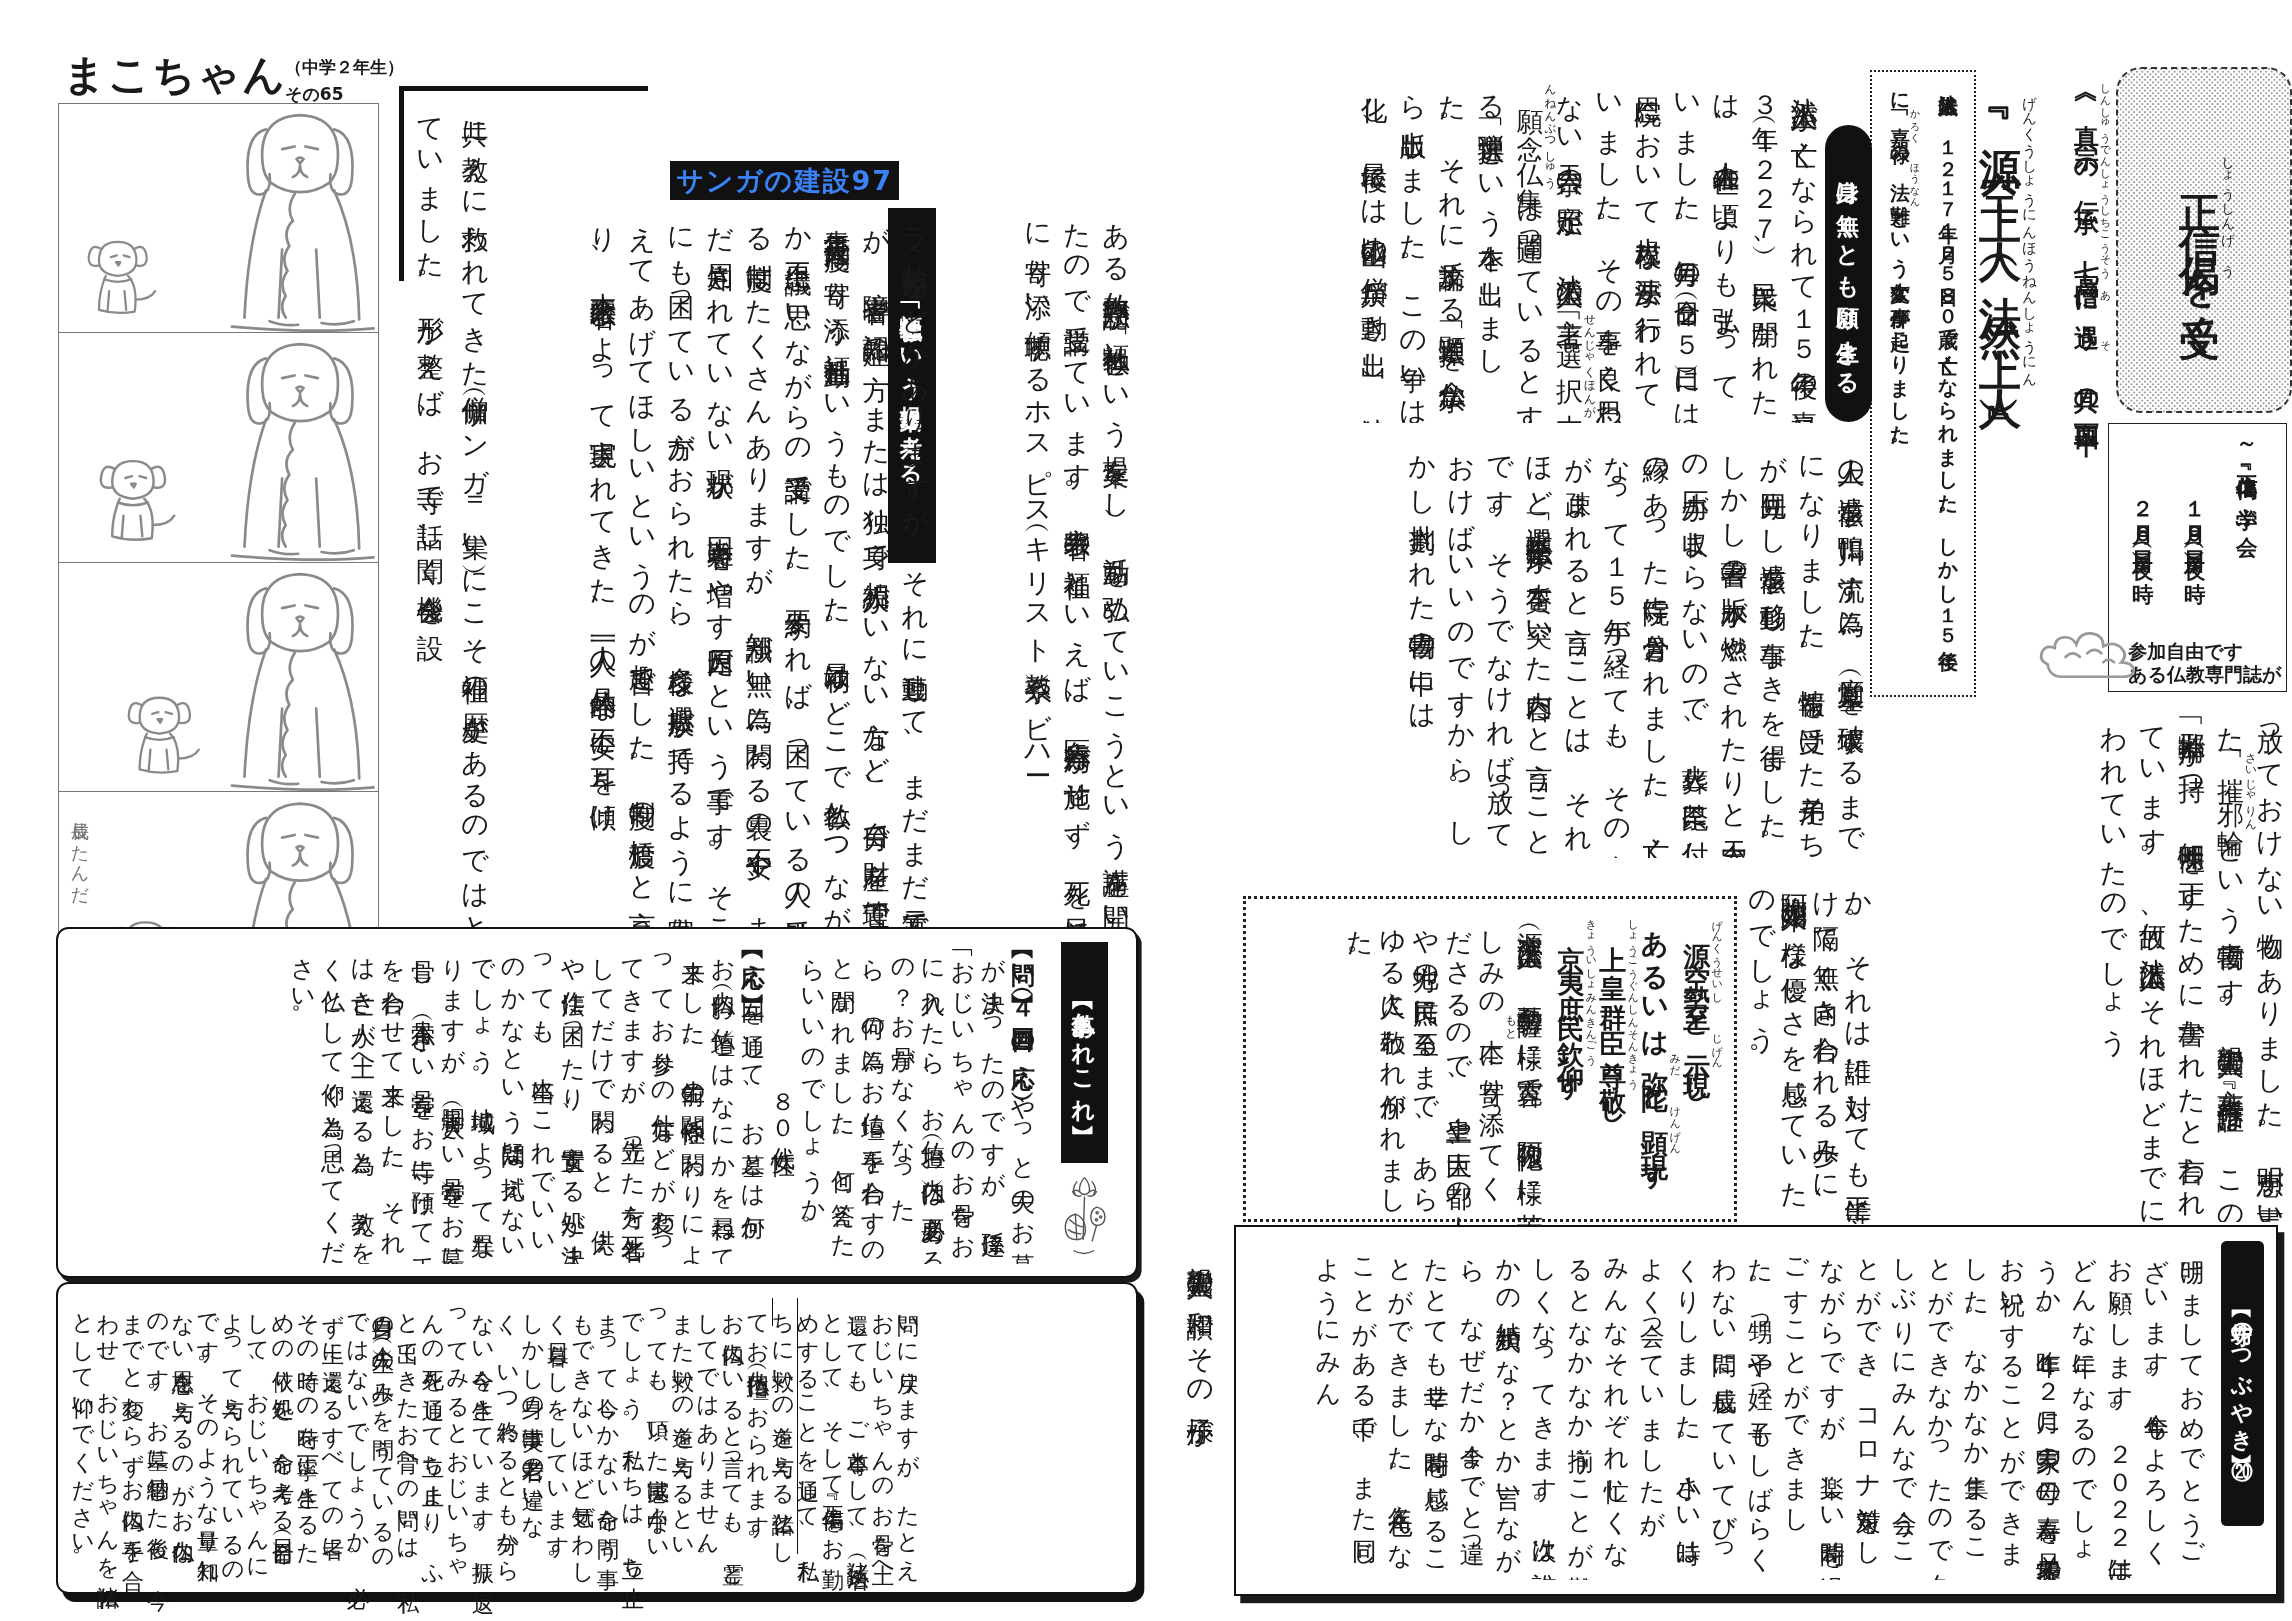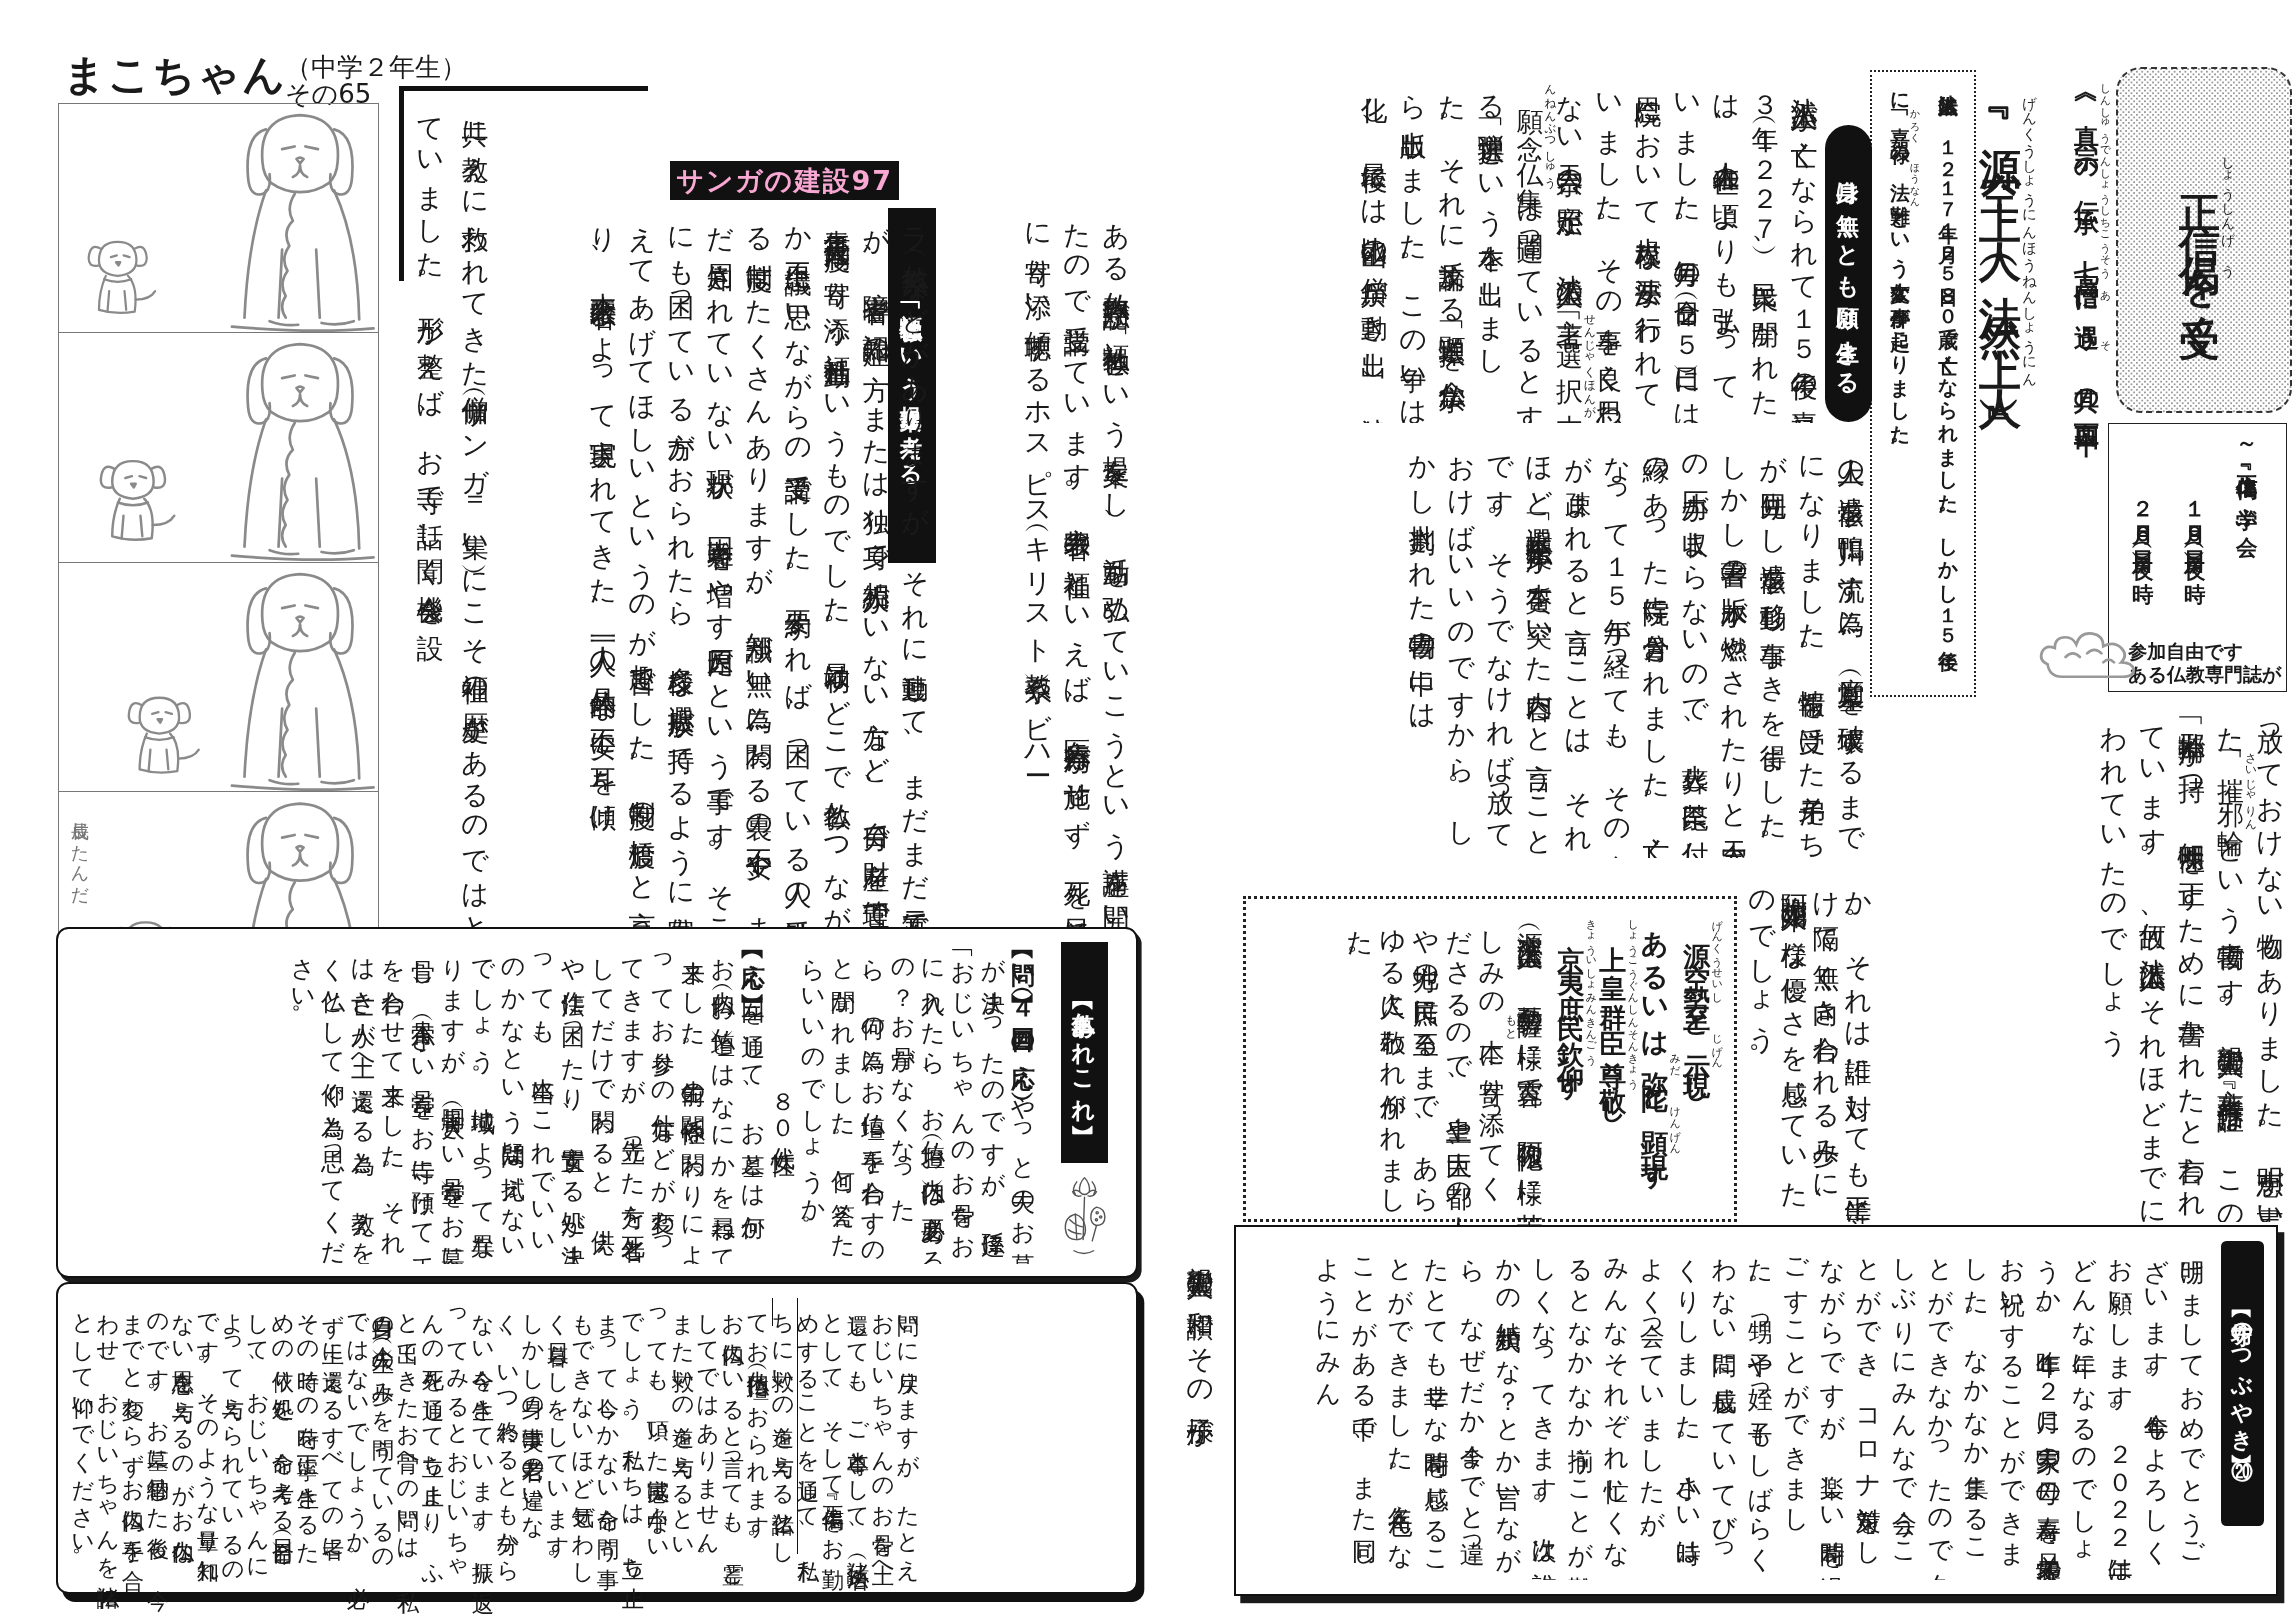--- a/index.html
+++ b/index.html
@@ -44,31 +44,31 @@
   .wasan-note{left:1170px;top:1245px;width:48px;height:369px;font-size:27px;letter-spacing:2.7px;}
   .bozumori{left:1234px;top:1225px;width:1044px;height:371px;border:2.7px solid #111;box-sizing:border-box;
     box-shadow:6.3px 7.2px 0 #1a1a1a;display:flex;flex-direction:row-reverse;padding:14.3px 12.5px;gap:10.7px;background:#fff;}
   .bozu-bar{width:43px;height:285px;background:#111;color:#fff;border-radius:5.4px;flex:0 0 auto;
     display:flex;align-items:center;justify-content:center;}
   .bozu-bar .v{font-size:21.5px;font-weight:bold;letter-spacing:1.8px;}
   .bozu-body{flex:1 1 auto;font-size:25px;letter-spacing:2.7px;line-height:36px;height:100%;overflow:hidden;}
 
   
   .comic-title{left:63px;top:47px;font-size:42px;font-weight:bold;letter-spacing:1.8px;}
-  .comic-sub{left:285px;top:54px;font-size:26px;font-weight:normal;line-height:27px;}
+  .comic-sub{left:285px;top:54px;font-size:17px;font-weight:bold;line-height:27px;}
   .panels{left:58px;top:103px;width:321px;height:919px;border:1.8px solid #777;box-sizing:border-box;}
   .panel{position:relative;width:100%;height:25%;border-bottom:1.8px solid #777;box-sizing:border-box;}
   .panel:last-child{border-bottom:none;}
   .caption{position:absolute;left:9px;top:16px;writing-mode:vertical-rl;text-orientation:upright;
     font-size:18px;color:#777;letter-spacing:0.9px;}
   .rule-h{left:399px;top:86px;width:249px;height:5.4px;background:#111;}
   .rule-v{left:399px;top:86px;width:5.4px;height:195px;background:#111;}
   .mido-title{left:667px;top:77px;width:235px;height:84px;font-size:39px;font-weight:bold;text-align:center;}
   .mido-title ruby>rt{font-size:13.4px;}
-  .mido-sub{left:670px;top:161px;width:229px;height:39px;background:#111;color:#f9a8d4;font-size:27px;font-weight:bold;
+  .mido-sub{left:670px;top:161px;width:229px;height:39px;background:#111;color:#3b82f6;font-size:27px;font-weight:bold;
     display:flex;align-items:center;justify-content:center;letter-spacing:1.8px;}
   .fukushi-bar{left:888px;top:208px;width:48px;height:355px;background:#111;color:#fff;
     display:flex;align-items:center;justify-content:center;}
   .fukushi-bar .v{font-size:22.4px;font-weight:bold;letter-spacing:1.8px;}
   .mido-b1{left:939px;top:204px;width:197px;height:817px;}
   .mido-b2{left:502px;top:208px;width:433px;height:813px;}
   .mido-b3{left:407px;top:99px;width:91px;height:922px;line-height:45px;}
   .butsuji1{left:56px;top:927px;width:1082px;height:351px;border:2.7px solid #111;border-radius:12.5px;box-sizing:border-box;
     box-shadow:3.6px 4.5px 0 #1a1a1a;display:flex;flex-direction:row-reverse;padding:12.5px 10.7px;gap:5.4px;background:#fff;}
   .butsuji-right-col{width:82px;flex:0 0 auto;display:flex;flex-direction:column;align-items:center;gap:9px;}

